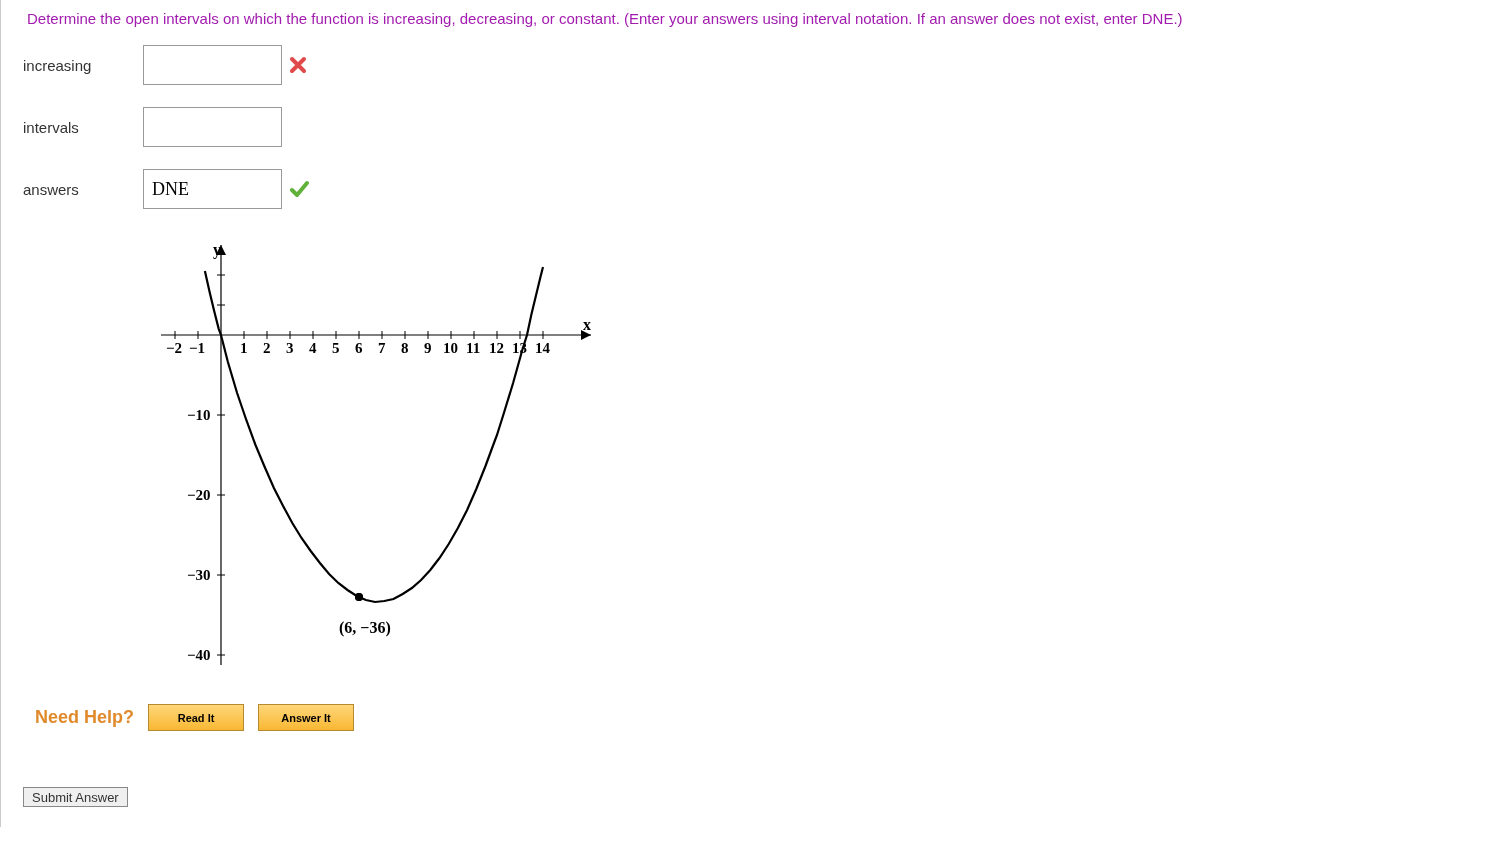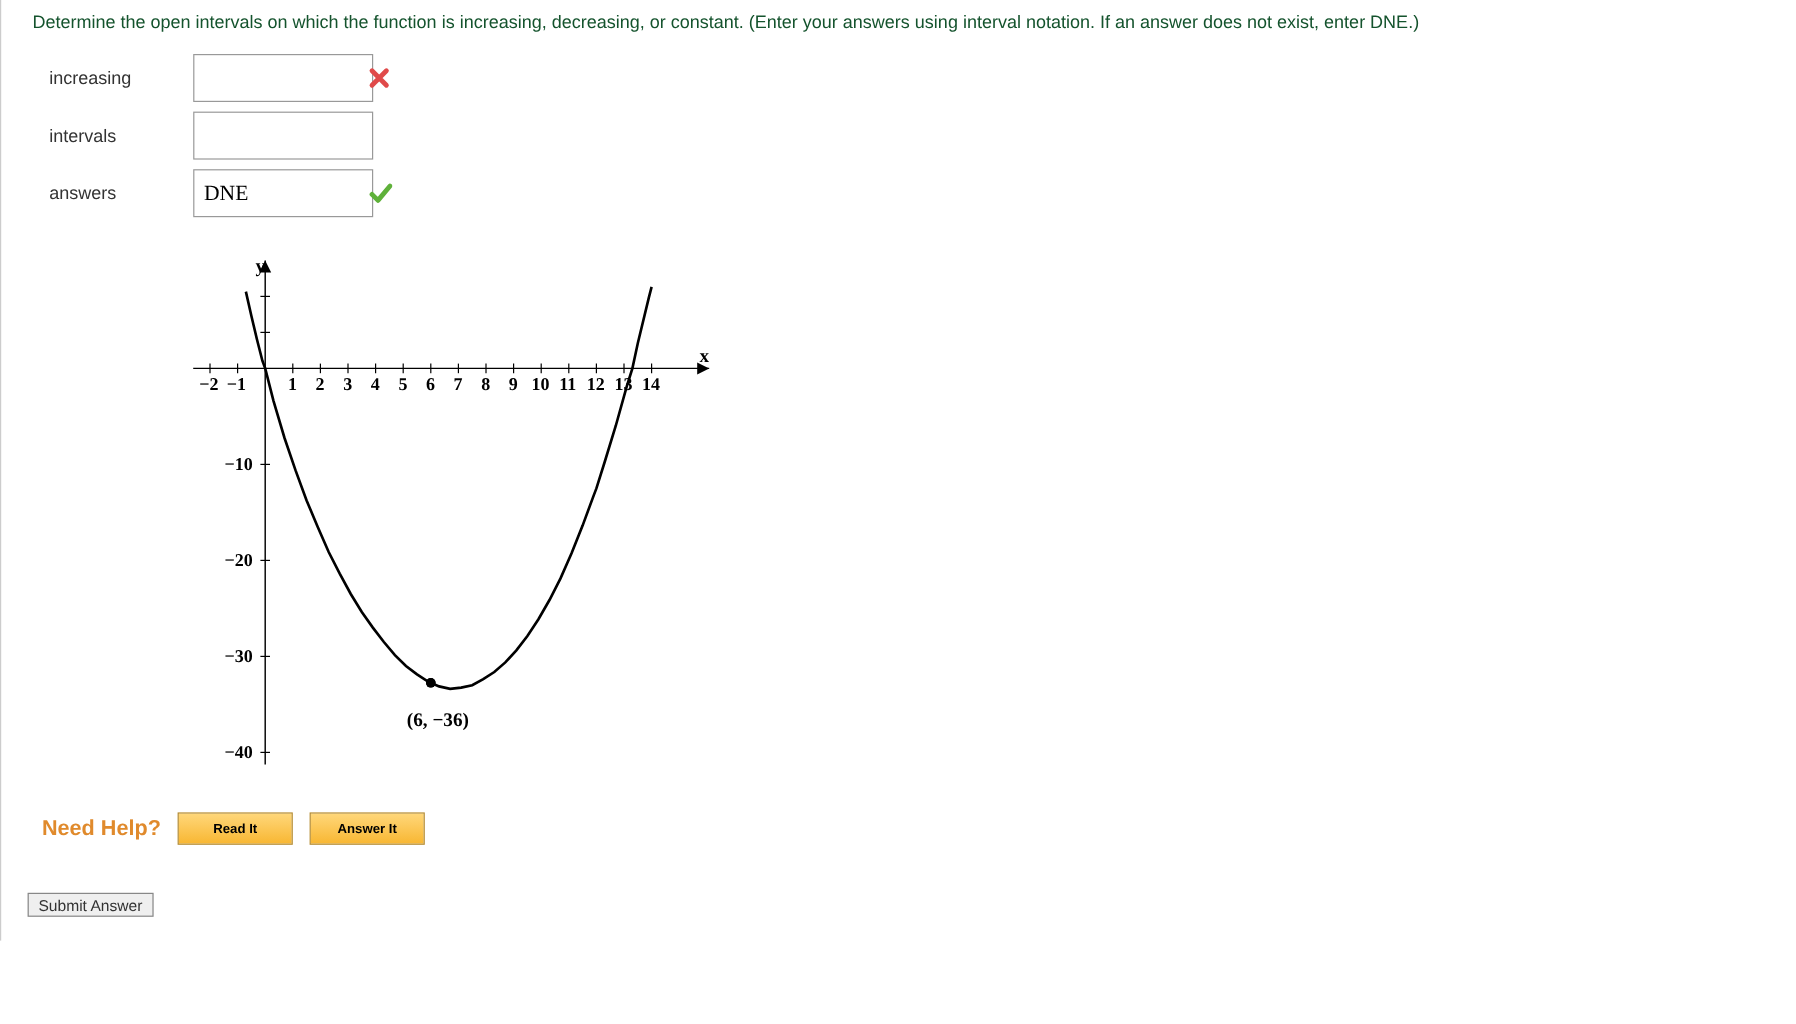--- a/index.html
+++ b/index.html
@@ -11,46 +11,46 @@
     background: #fff;
   }
   .container {
     border-left: 1px solid #ccc;
     padding: 10px 0 20px 0;
     width: 1497px;
   }
   .question-text {
     padding: 0 20px 18px 26px;
     font-size: 15px;
-    color: #14532d;
+    color: #a21caf;
   }
   .formula {
     padding: 0 0 18px 80px;
     font-family: "Times New Roman", Times, serif;
     font-style: italic;
     font-size: 17px;
     color: #333;
   }
   .formula .eq { font-style: normal; }
   .formula sup { font-style: normal; font-size: 12px; }
   .formula .red { color: #c00; font-style: normal; }
   .answer-grid {
     display: grid;
     grid-template-columns: 120px 140px 40px;
-    row-gap: 8px;
-    align-items: center;
-    padding-left: 40px;
+    row-gap: 22px;
+    align-items: center;
+    padding-left: 22px;
     margin-bottom: 26px;
   }
   .ans-label {
     font-size: 15px;
     color: #333;
   }
   .ans-input {
-    width: 150px;
+    width: 139px;
     height: 40px;
     border: 1px solid #999;
     background: #fff;
     font-family: "Times New Roman", Times, serif;
     font-size: 18px;
     padding: 0 8px;
   }
   .mark-cell {
     display: flex;
     align-items: center;
@@ -59,21 +59,21 @@
   }
   .graph-wrap {
     padding-left: 150px;
     margin-bottom: 26px;
   }
   .help-row {
     display: flex;
     align-items: center;
     gap: 14px;
     padding-left: 34px;
-    margin-bottom: 40px;
+    margin-bottom: 56px;
   }
   .need-help {
     color: #e08a2c;
     font-weight: bold;
     font-size: 18px;
   }
   .help-btn {
     display: inline-flex;
     align-items: center;
     justify-content: center;

